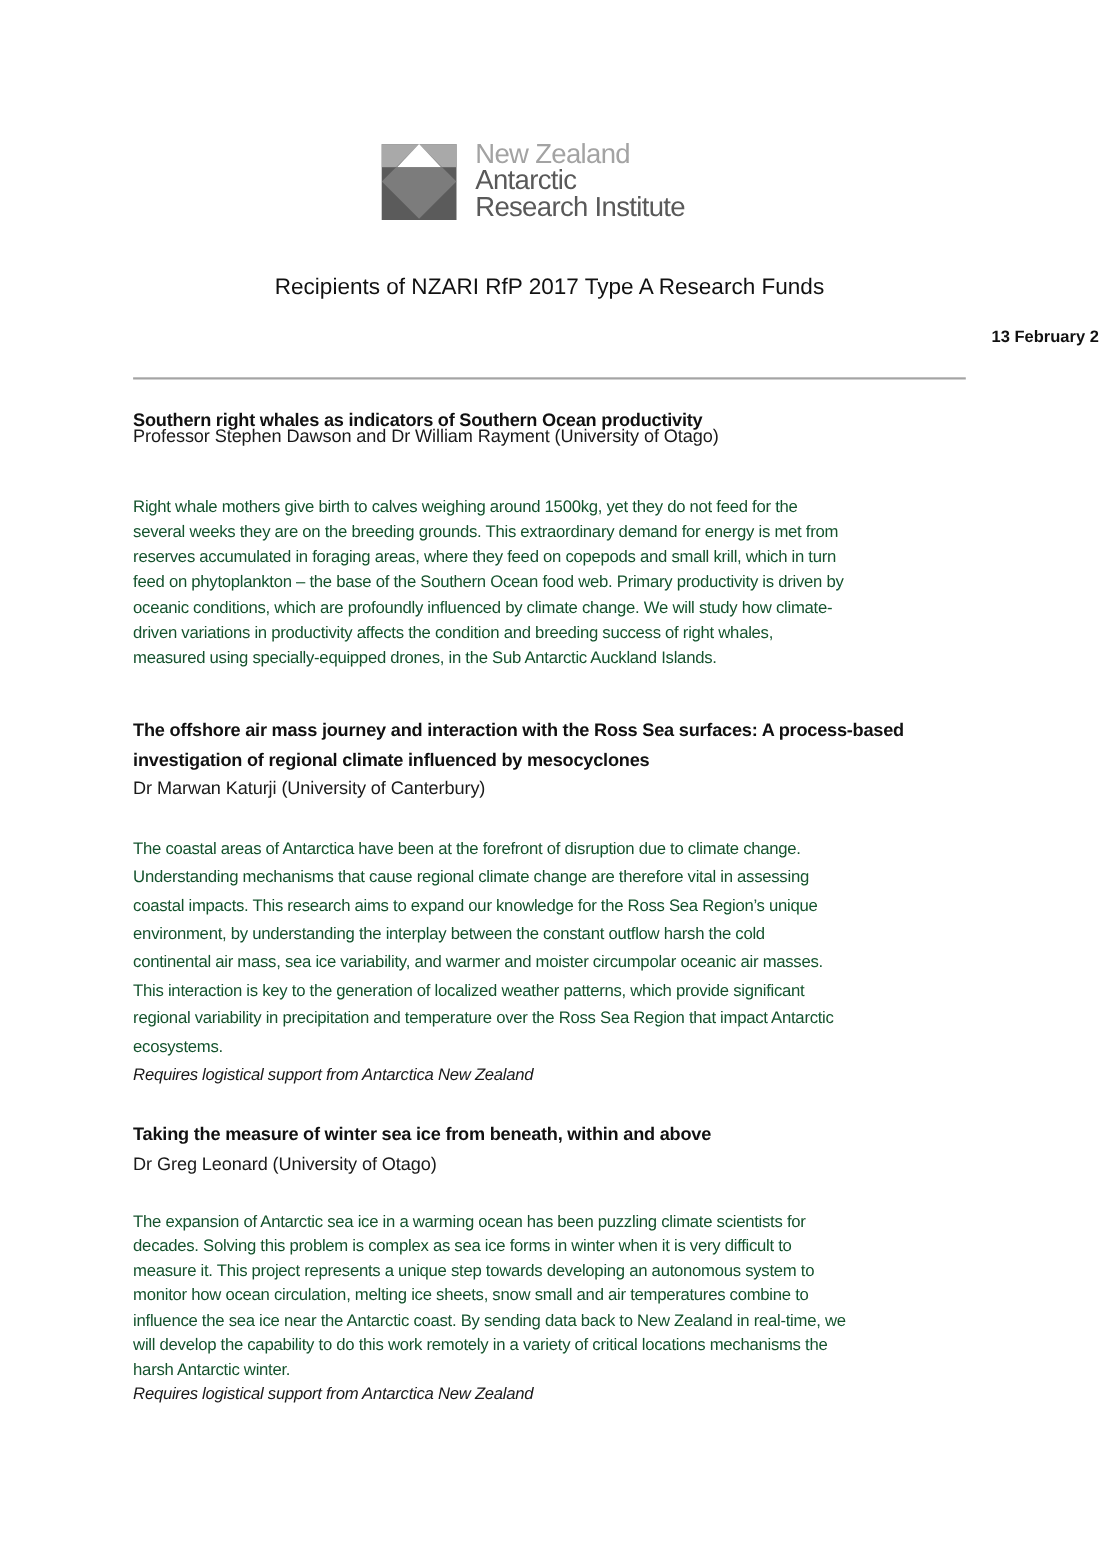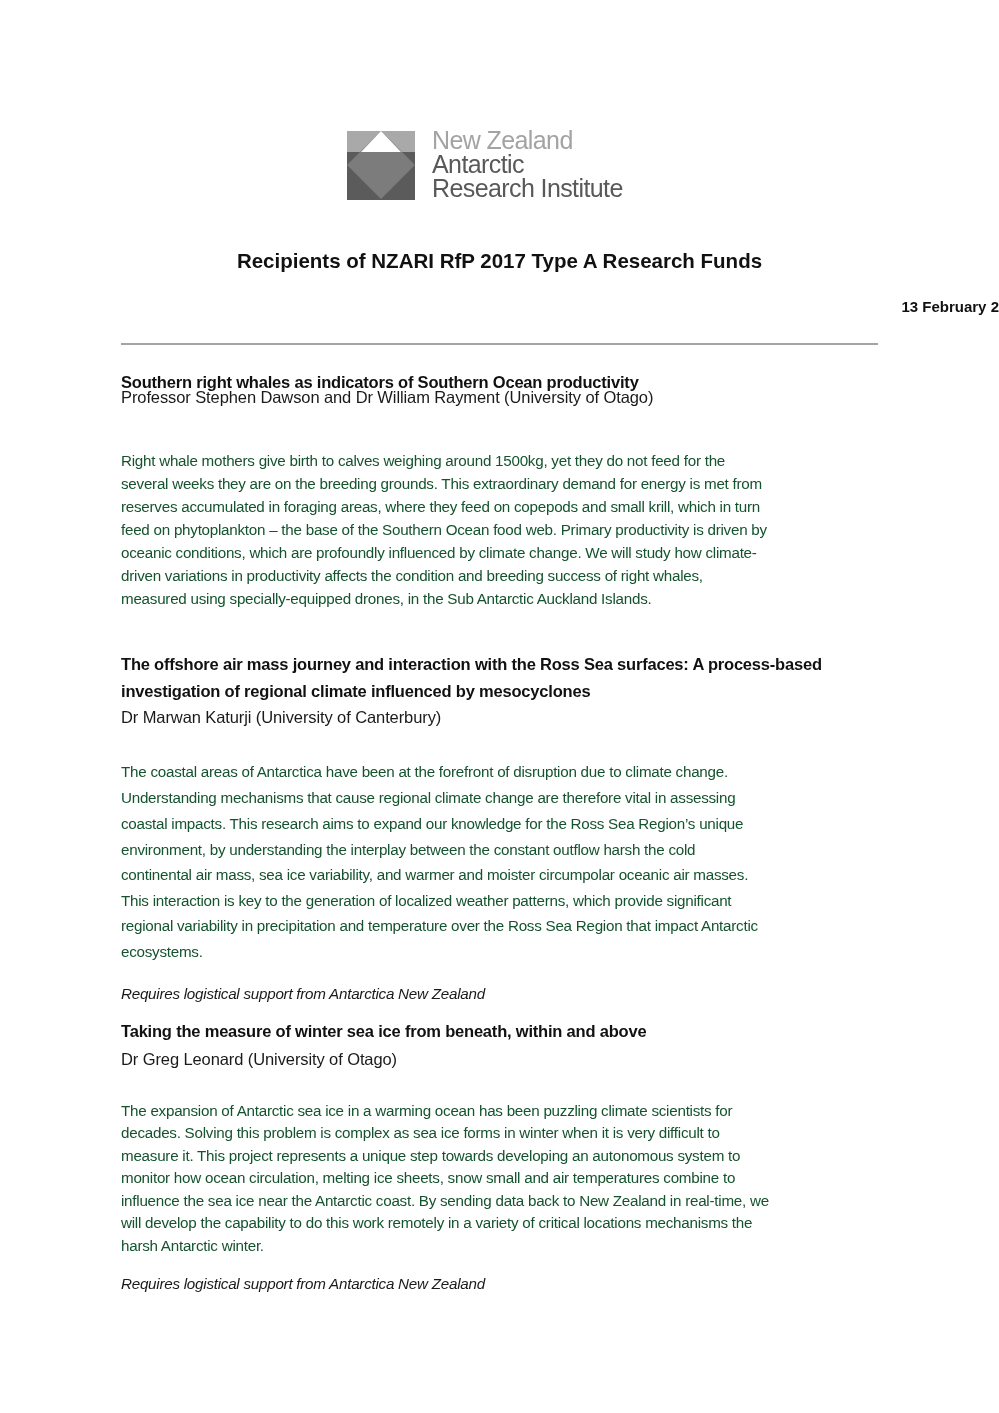--- a/index.html
+++ b/index.html
@@ -8,27 +8,27 @@
     .abs { position: absolute; white-space: nowrap; }
     .logo { position: absolute; left: 347px; top: 131px; width: 68px; height: 69px; overflow: hidden; background: #5b5b5b; }
     .logo .band { position: absolute; left: 0; top: 0; width: 68px; height: 21px; background: #a9a9a9; }
     .logo .diamond { position: absolute; left: 10px; top: 10px; width: 48px; height: 48px; background: #7c7c7c; transform: rotate(45deg); }
     .logo .peak { position: absolute; left: 14px; top: 0; width: 0; height: 0;
                   border-left: 20px solid transparent; border-right: 20px solid transparent; border-bottom: 21px solid #ffffff; }
     .logo .peakclip { position: absolute; left: 0; top: 0; width: 68px; height: 21px; overflow: hidden; }
     .logo-text { position: absolute; left: 432px; top: 128px; font-weight: normal; font-size: 25px; line-height: 24px; letter-spacing: -0.6px; }
     .logo-text .l1 { color: #a3a3a3; display: block; }
     .logo-text .l2, .logo-text .l3 { color: #595959; display: block; }
-    .title { left: 0; width: 999px; text-align: center; top: 249px; font-size: 20.5px; font-weight: bold; color: #111; }
+    .title { left: 0; width: 999px; text-align: center; top: 249px; font-size: 20.5px; font-weight: normal; color: #111; }
     .date { left: 0; width: 999px; text-align: right; top: 298px; font-size: 15px; font-weight: bold; color: #111; padding-left: 25px; }
     .divider { position: absolute; left: 121px; top: 343px; width: 757px; height: 2px; background: #a4a4a4; }
     .h { left: 121px; font-size: 16.5px; font-weight: bold; color: #111; letter-spacing: -0.2px; }
     .author { left: 121px; font-size: 16.5px; color: #1a1a1a; letter-spacing: -0.1px; }
     .p { left: 121px; font-size: 15.2px; color: #14532d; letter-spacing: -0.25px; text-align: center; }
-    .it { left: 121px; font-size: 15.2px; font-style: italic; color: #1a1a1a; letter-spacing: -0.25px; margin-top: 16px; }
+    .it { left: 121px; font-size: 15.2px; font-style: italic; color: #1a1a1a; letter-spacing: -0.25px; }
   </style>
 </head>
 <body>
 
 <div class="logo">
   <div class="band"></div>
   <div class="diamond"></div>
   <div class="peakclip">
       <div class="peak"></div>
     </div>

